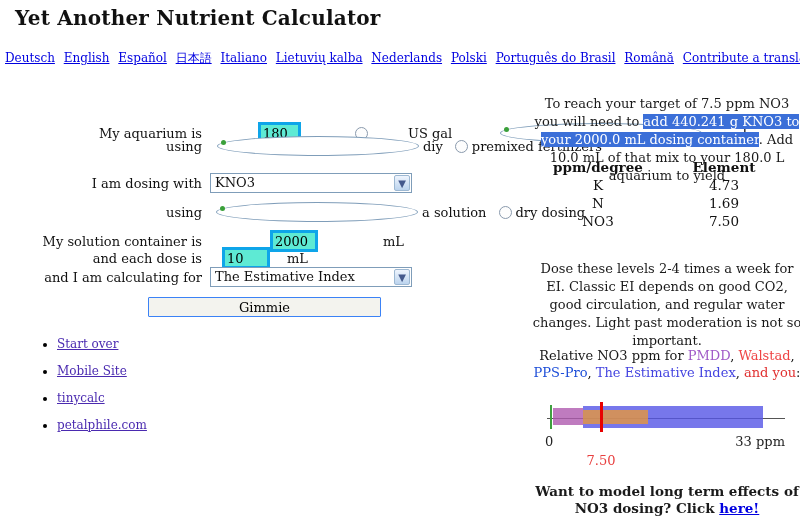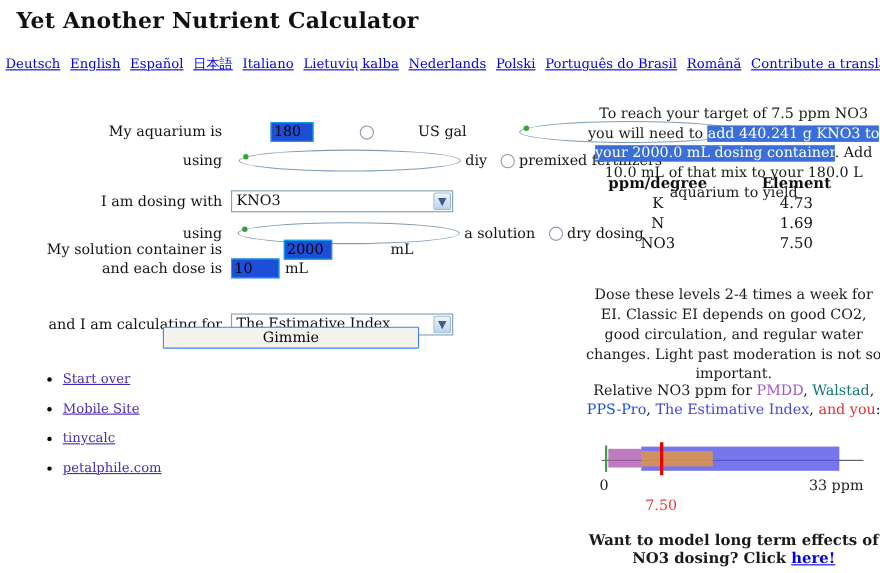--- a/index.html
+++ b/index.html
@@ -9,22 +9,22 @@
   
   #title{position:absolute;left:15px;top:6px;font-size:20px;font-weight:bold;letter-spacing:.2px;}
 
   
   #langbar{position:absolute;left:0;right:4px;top:50px;text-align:right;font-size:12px;white-space:nowrap;}
   #langbar a{color:#0000e0;text-decoration:underline;margin-left:5px;cursor:pointer;}
 
   
   .row{position:absolute;left:30px;display:flex;align-items:center;font-size:13px;}
   .row .lbl{width:172px;text-align:right;margin-right:8px;flex:none;}
-  input.txt{font-family:"DejaVu Serif",serif;font-size:13px;border:1px solid #0ea5e9;
-            height:14px;padding:1px 2px;margin:0;background:#1d4ed8;}
+  input.txt{font-family:"DejaVu Serif",serif;font-size:13px;border:3px solid #0ea5e9;
+            height:14px;padding:1px 2px;margin:12px;background:#5eead4;}
   .radio{display:inline-block;width:11px;height:11px;border:1px solid #8a9aad;border-radius:50%;
          background:#fdfdfd;position:relative;margin-right:4px;flex:none;cursor:pointer;}
   .radio.sel::after{content:'';position:absolute;left:3px;top:3px;width:5px;height:5px;
          border-radius:50%;background:#3aa03a;}
   .rlabel{margin-right:12px;}
   .sel{position:relative;width:196px;height:18px;border:1px solid #7f9db9;background:#fff;
        font-size:13px;line-height:18px;padding-left:4px;box-sizing:content-box;cursor:pointer;}
   .sel .sel-arrow{position:absolute;right:1px;top:1px;width:16px;height:16px;text-align:center;
        line-height:15px;font-size:10px;color:#44598c;
        background:linear-gradient(#eef4fd,#bcd4ee);border:1px solid #9db8d2;border-radius:2px;box-sizing:border-box;}
@@ -42,21 +42,21 @@
   #result-text{left:532px;top:95px;width:270px;}
   #result-text .hl{background:#3b6fd8;color:#fff;}
   #result-table{position:absolute;left:533px;top:158px;width:252px;display:grid;
        grid-template-columns:130px 122px;font-size:13.5px;line-height:18px;text-align:center;}
   #result-table .hdr{font-weight:bold;}
   #dose-note{left:530px;top:260px;width:274px;}
   #relative-line{left:530px;top:347px;width:274px;line-height:17px;}
   #model-note{left:532px;top:483px;width:270px;font-weight:bold;line-height:17px;font-size:13.5px;}
   #model-note a{color:#0000e0;text-decoration:underline;cursor:pointer;}
 
-  .c-pmdd{color:#a05ac8;} .c-walstad{color:#0f766e;} .c-ppspro{color:#1d4ed8;}
+  .c-pmdd{color:#a05ac8;} .c-walstad{color:#ef4444;} .c-ppspro{color:#1d4ed8;}
   .c-ei{color:#4545e0;} .c-you{color:#e03030;}
 
   
   #chart{position:absolute;left:547px;top:402px;width:238px;height:75px;}
   #chart .axis-line{position:absolute;left:0;right:0;top:16px;height:1px;background:#555;}
   #chart .axis-label{position:absolute;top:32px;font-size:13px;color:#222;}
   #chart .axis-start{left:-2px;}
   #chart .axis-end{right:0;}
   #chart .tick-label{position:absolute;top:51px;transform:translateX(-50%);font-size:13px;}
 </style>
@@ -119,21 +119,21 @@
     <input class="txt" style="width: 38px;" value="2000">
     <span style="margin-left:5px;">mL</span>
   </div>
 
   <div class="row" style="top:235px;">
     <span class="lbl">and each dose is</span>
     <input class="txt" style="width: 38px;" value="10">
     <span style="margin-left:5px;">mL</span>
   </div>
 
-  <div class="row" style="top:285px;justify-content:flex-end;">
+  <div class="row" style="top:267px;justify-content:flex-end;">
     <span class="lbl">and I am calculating for</span>
     <div class="sel">
       <span>The Estimative Index</span>
       <span class="sel-arrow">▼</span>
     </div>
   </div>
 
   <button id="gimmie">Gimmie</button>
 
   <ul id="navlist">

